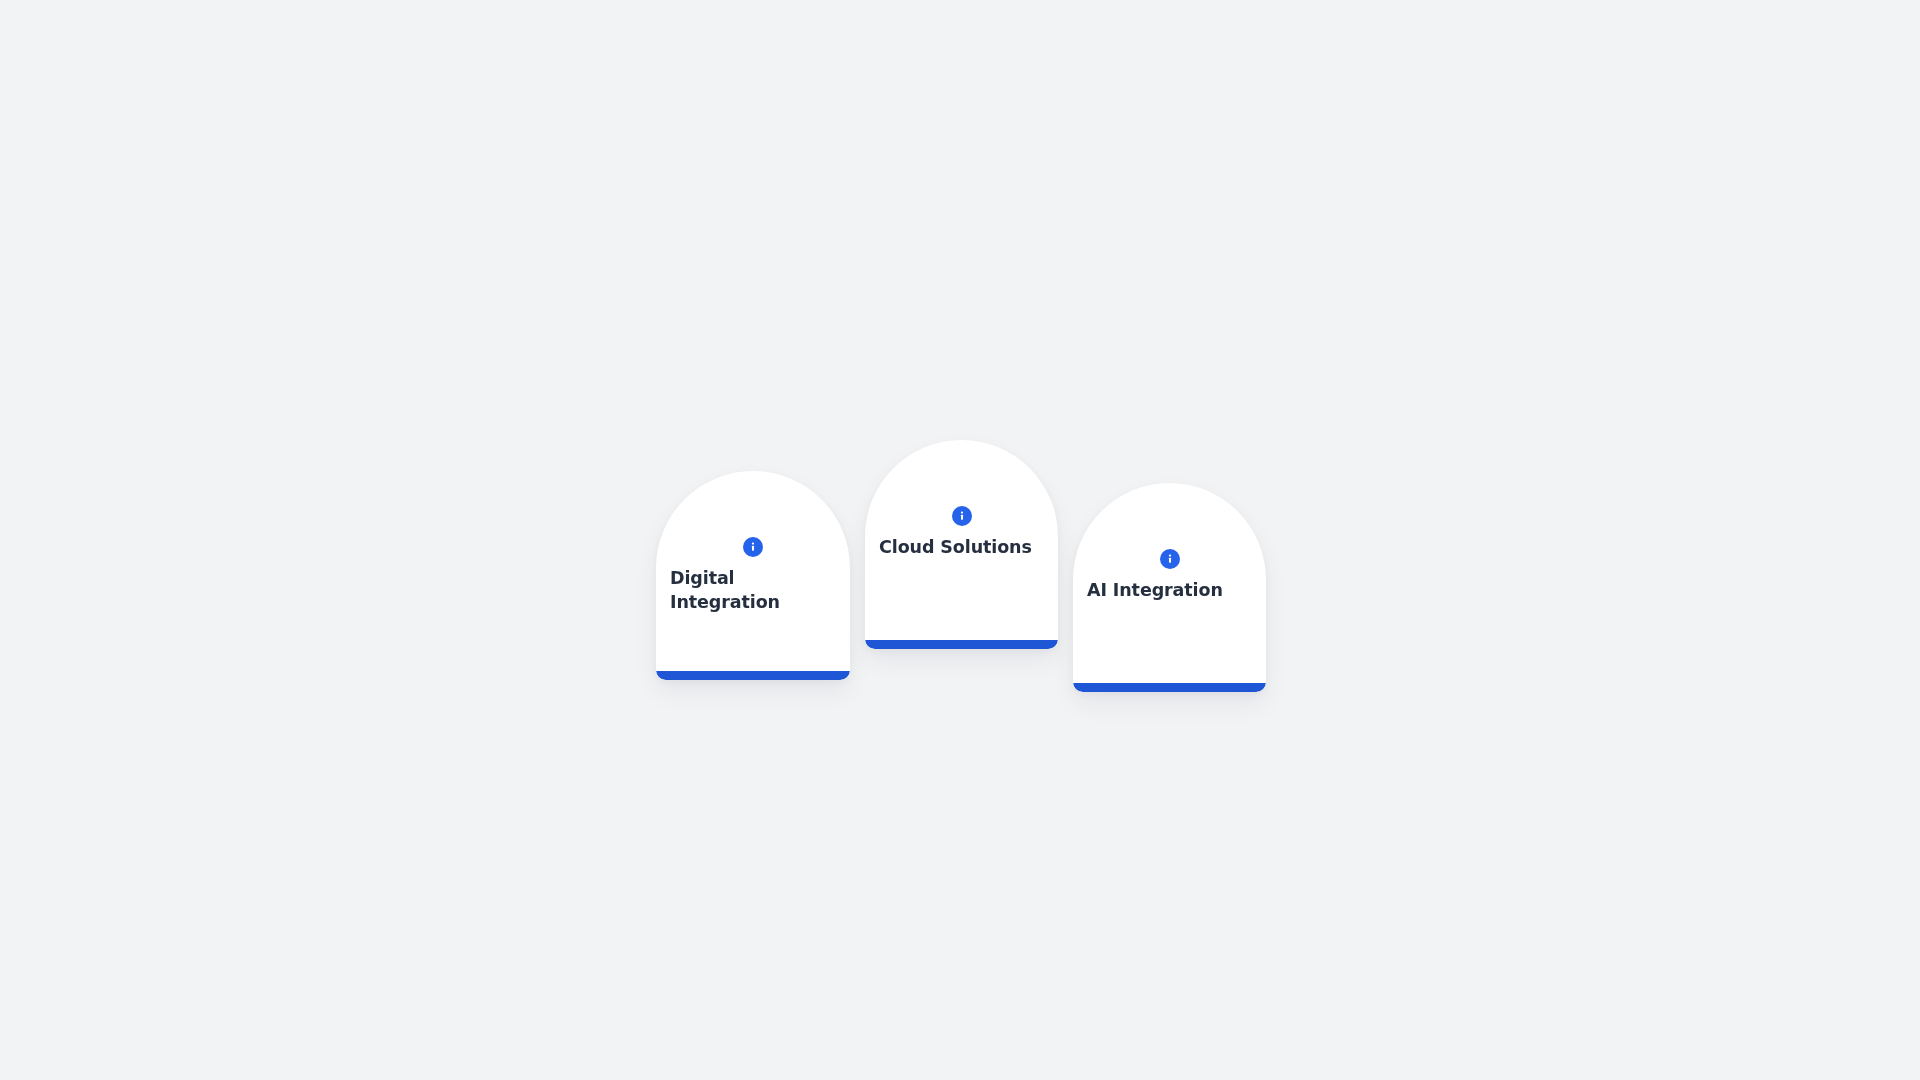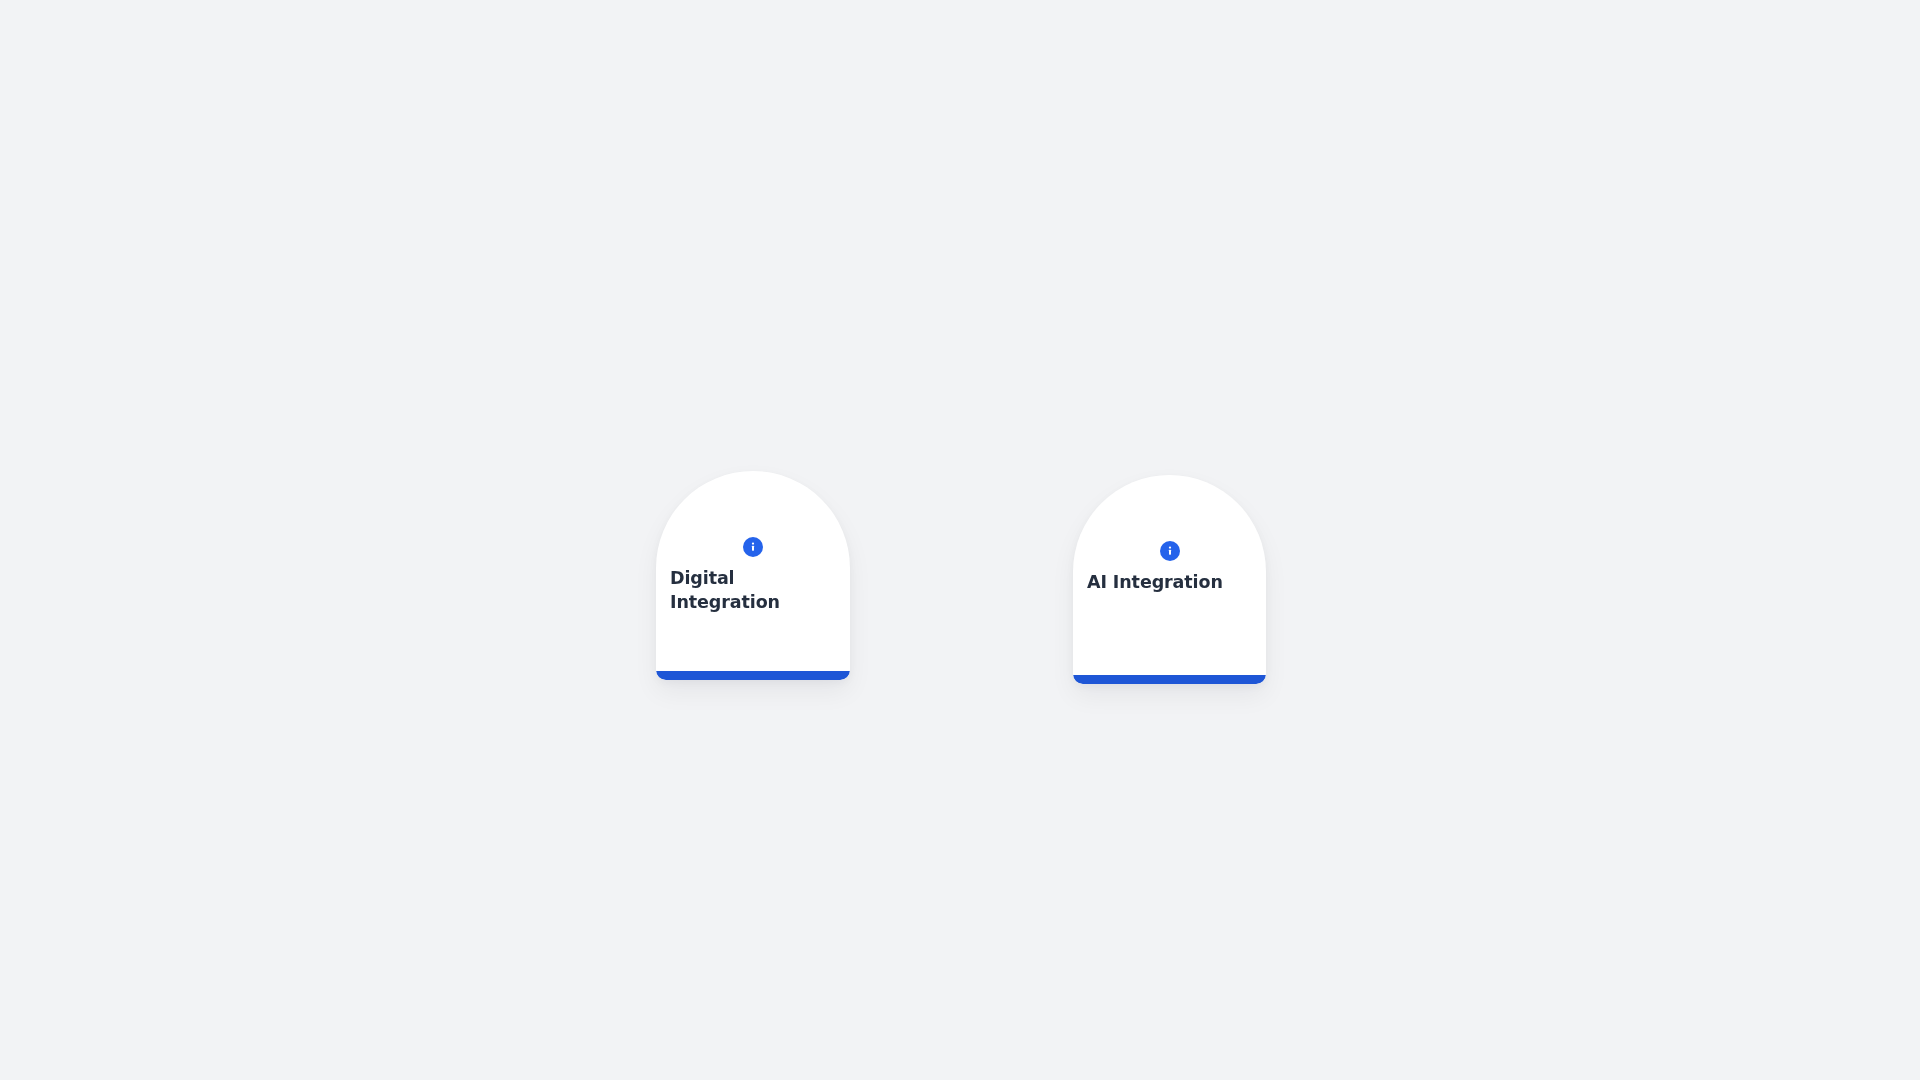--- a/index.html
+++ b/index.html
@@ -44,21 +44,21 @@
     height: 209px;
   }
   .card-pos-1 {
     left: 209px;
     top: 0px;
     width: 193px;
     height: 209px;
   }
   .card-pos-2 {
     left: 417px;
-    top: 35px;
+    top: 43px;
     width: 193px;
     height: 209px;
   }
 
   .card-inner {
     position: relative;
     width: 100%;
     height: 100%;
     box-sizing: border-box;
     padding: 0 14px;
@@ -118,20 +118,32 @@
         <svg width="12" height="12" viewBox="0 0 12 12" aria-hidden="true">
           <circle cx="6" cy="2.6" r="1.15" fill="#ffffff"></circle>
           <rect x="5" y="4.7" width="2" height="5" rx="0.6" fill="#ffffff"></rect>
         </svg>
       </span>
       <h3 class="card-title">Digital Integration</h3>
       <div class="accent-bar"></div>
     </div>
   </div>
 
+  <div class="feature-card card-pos-1">
+    <div class="card-inner">
+      <span class="info-badge">
+        <svg width="12" height="12" viewBox="0 0 12 12" aria-hidden="true">
+          <circle cx="6" cy="2.6" r="1.15" fill="#ffffff"></circle>
+          <rect x="5" y="4.7" width="2" height="5" rx="0.6" fill="#ffffff"></rect>
+        </svg>
+      </span>
+      <h3 class="card-title">Cloud Solutions</h3>
+      <div class="accent-bar"></div>
+    </div>
+  </div>
 
   <div class="feature-card card-pos-2">
     <div class="card-inner">
       <span class="info-badge">
         <svg width="12" height="12" viewBox="0 0 12 12" aria-hidden="true">
           <circle cx="6" cy="2.6" r="1.15" fill="#ffffff"></circle>
           <rect x="5" y="4.7" width="2" height="5" rx="0.6" fill="#ffffff"></rect>
         </svg>
       </span>
       <h3 class="card-title">AI Integration</h3>

